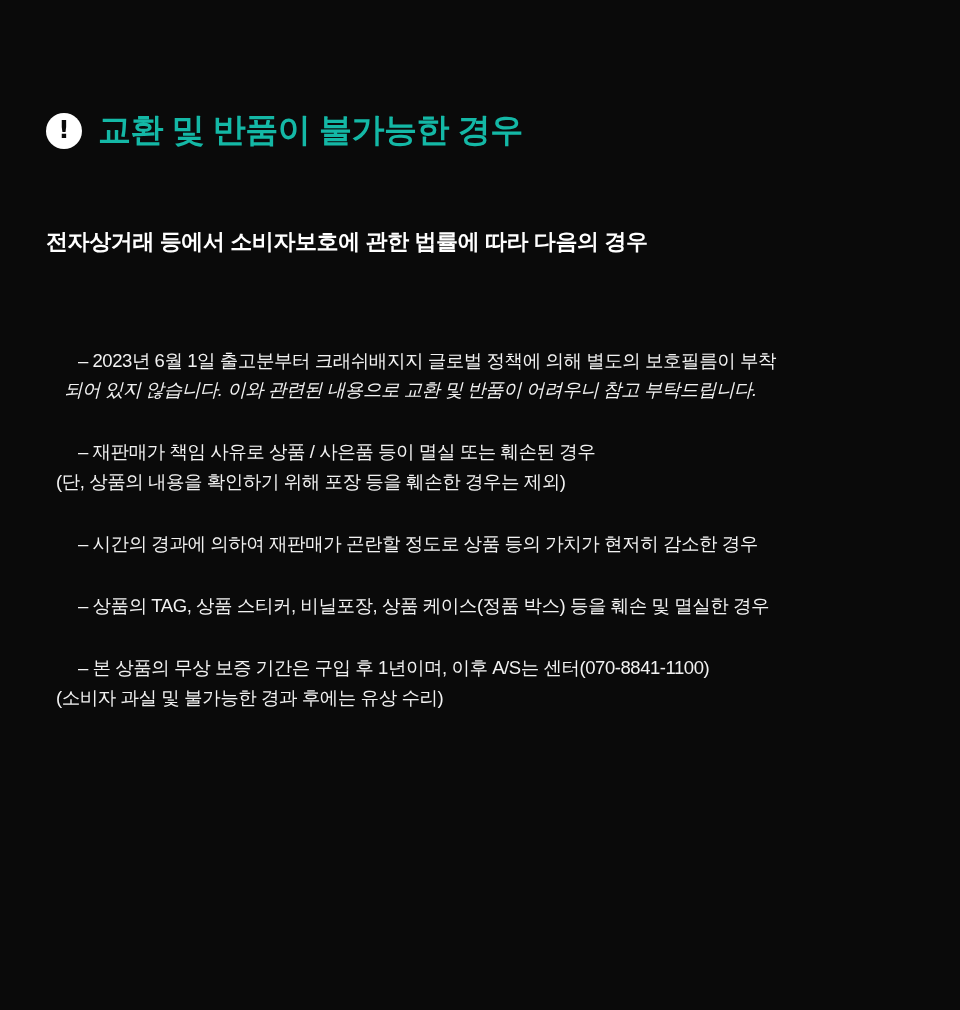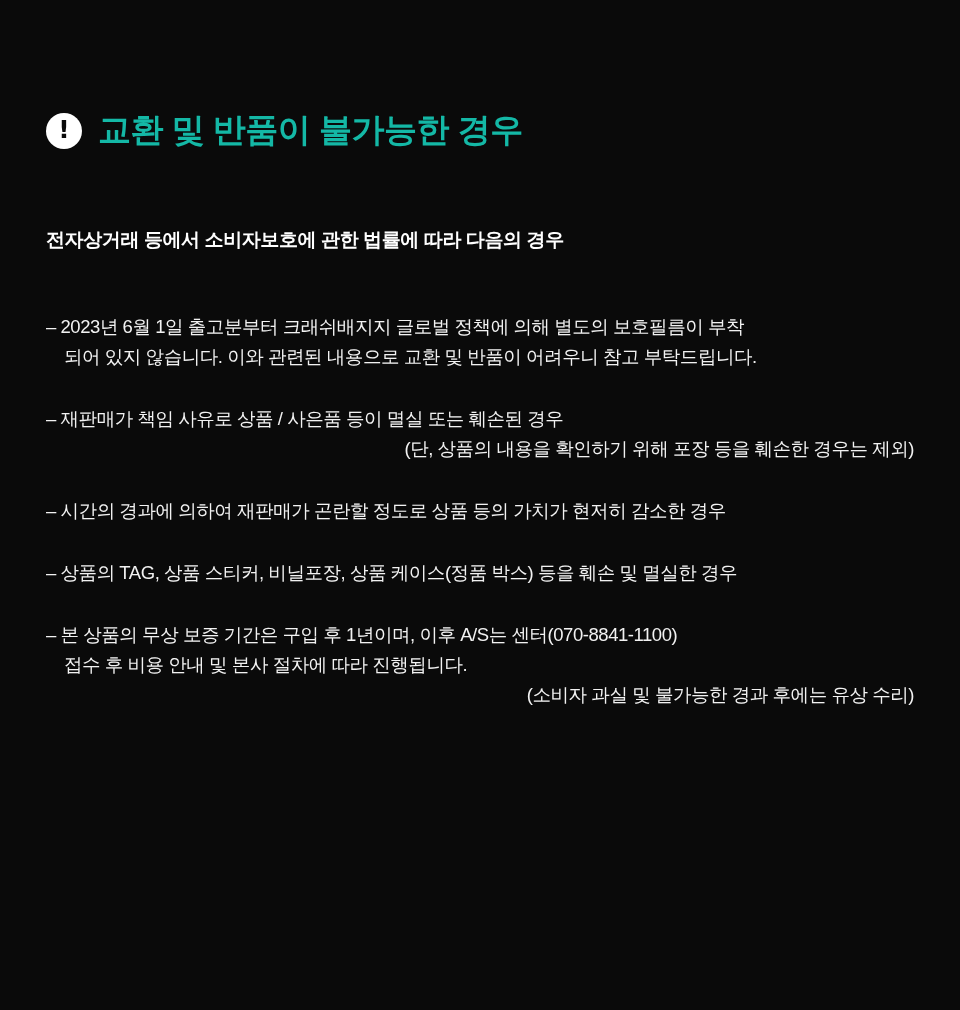--- a/index.html
+++ b/index.html
@@ -46,26 +46,26 @@
     box-sizing: border-box;
   }
   .heading-text {
     font-size: 33px;
     font-weight: 700;
     letter-spacing: -0.5px;
     color: #14b8a6;
   }
   
   .lead {
-    font-size: 19px;
+    font-size: 22px;
     font-weight: 700;
     line-height: 1.75;
     letter-spacing: -0.4px;
     color: #ffffff;
-    margin-bottom: 56px;
+    margin-bottom: 84px;
   }
   .lead div { white-space: nowrap; }
   
   .notice-list {
     margin: 0;
     padding: 0;
     list-style: none;
   }
   .notice-item {
     margin-bottom: 32px;
@@ -74,27 +74,28 @@
     letter-spacing: -0.45px;
     color: #f2f2f2;
     font-weight: 400;
   }
   .notice-item .line {
     white-space: nowrap;
     display: block;
   }
   .notice-item .line.dash {
     text-indent: 0;
+    margin-left: 32px;
   }
   .notice-item .line.cont {
     padding-left: 18px;
+    font-style: italic;
   }
   .notice-item .line.cont-tight {
     padding-left: 10px;
-    text-align: right;
   }
 </style>
 </head>
 <body>
 
 <div class="page">
 
   <div class="heading-row">
     <span class="excl-icon">!</span>
     <span class="heading-text">교환 및 반품이 불가능한 경우</span>
@@ -122,18 +123,17 @@
 
     <li class="notice-item">
       <span class="line dash">– 상품의 TAG, 상품 스티커, 비닐포장, 상품 케이스(정품 박스) 등을 훼손 및 멸실한 경우</span>
     </li>
 
     <li class="notice-item">
     </li>
 
     <li class="notice-item">
       <span class="line dash">– 본 상품의 무상 보증 기간은 구입 후 1년이며, 이후 A/S는 센터(070-8841-1100)</span>
-      <span class="line cont">접수 후 비용 안내 및 본사 절차에 따라 진행됩니다.</span>
       <span class="line cont-tight">(소비자 과실 및 불가능한 경과 후에는 유상 수리)</span>
     </li>
 
   </ul>
 </div>
 
 </body></html>

